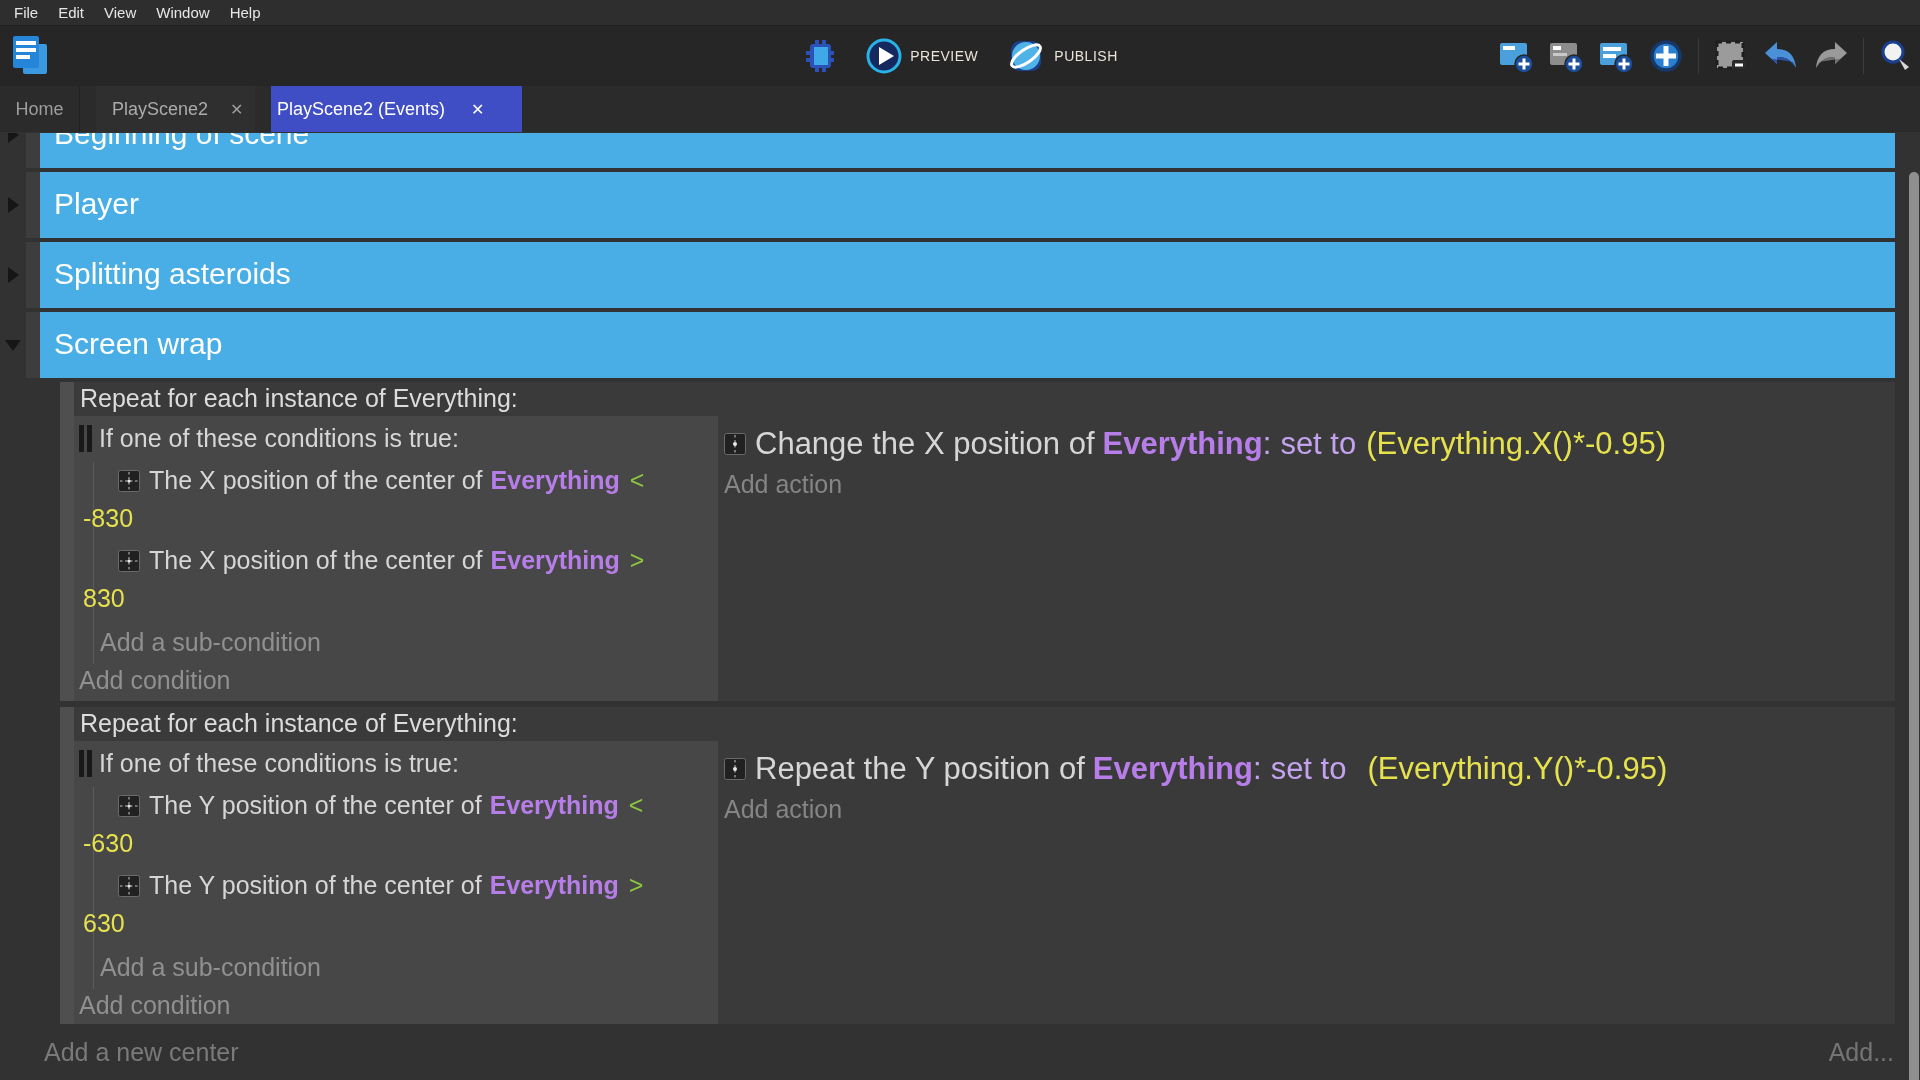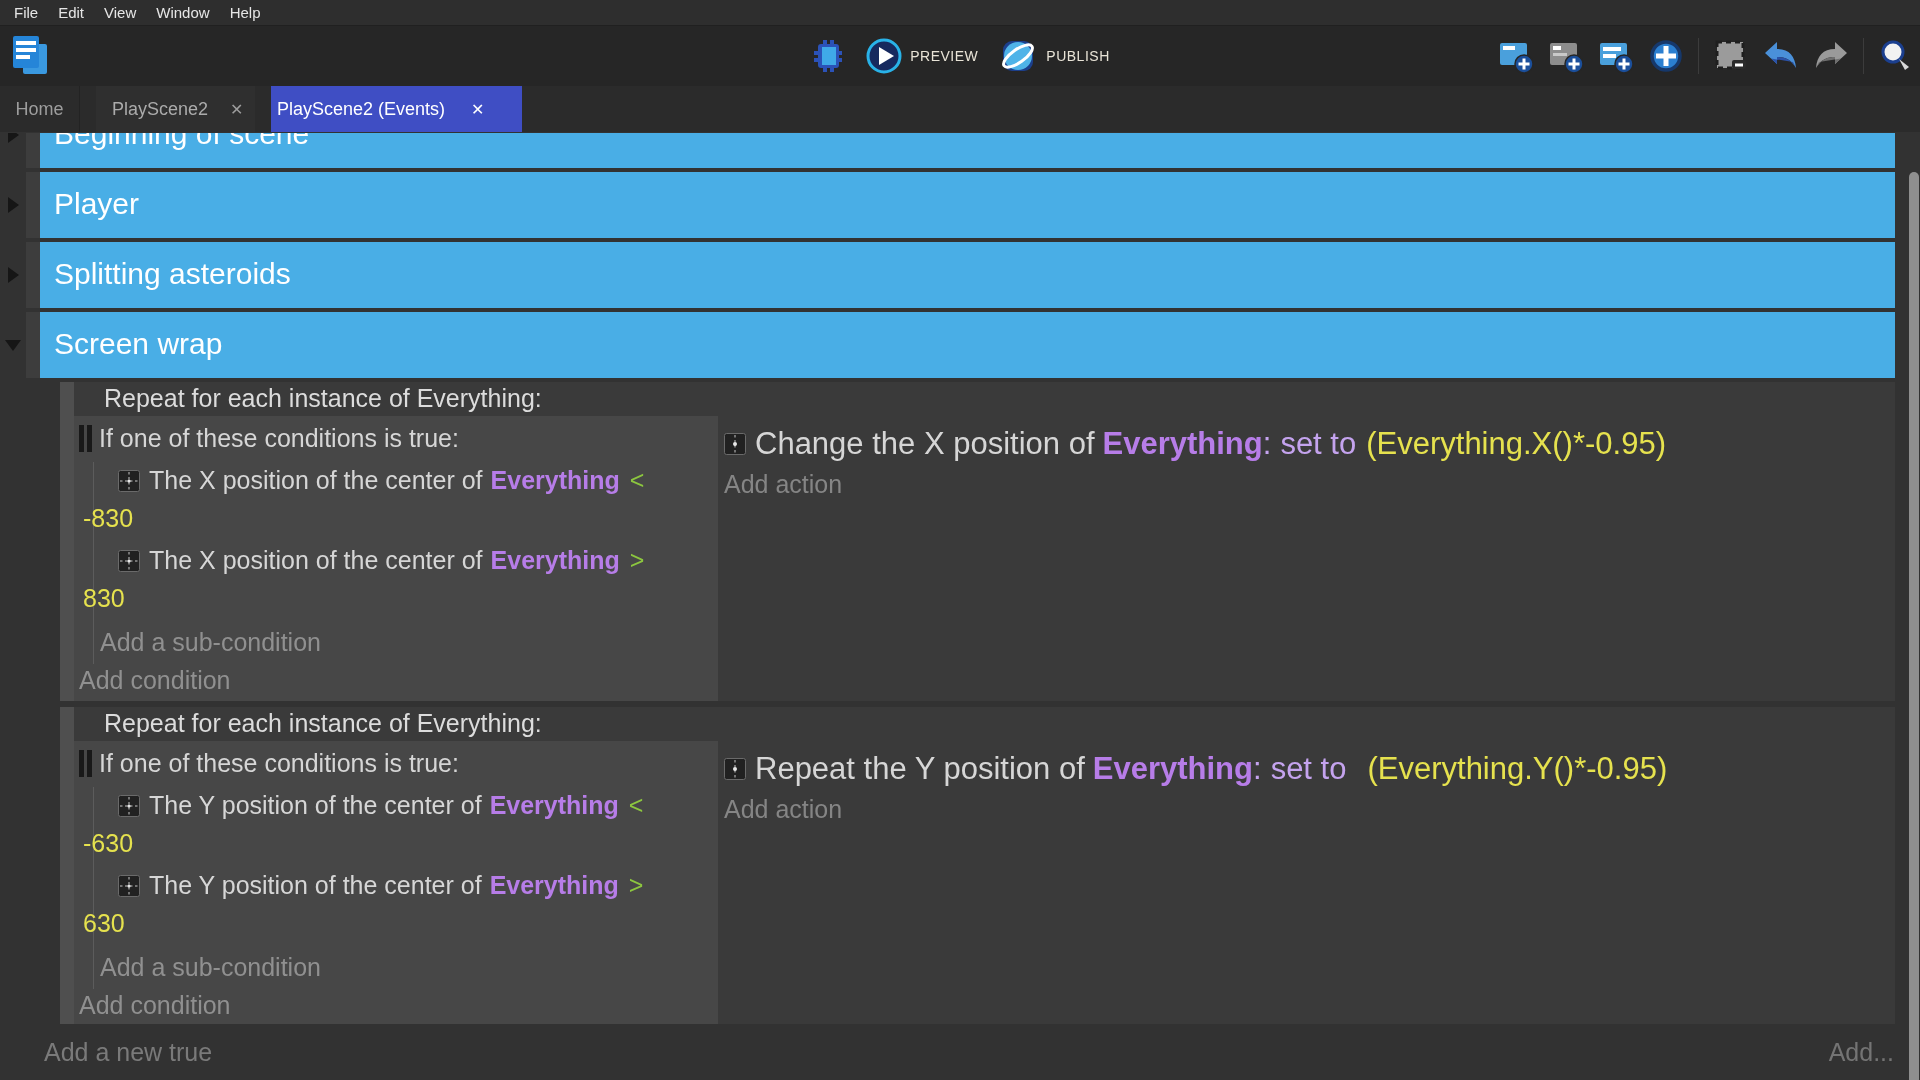--- a/index.html
+++ b/index.html
@@ -11,21 +11,21 @@
   .menubar { position:absolute; top:0; left:0; width:1920px; height:26px;
              background:#2e2e2e; border-bottom:1px solid #202020;
              display:flex; align-items:center; padding-left:4px;
              font-size:15px; color:#e6e6e6; }
   .menubar span { padding:0 10px; cursor:default; }
 
   
   .toolbar { position:absolute; top:26px; left:0; width:1920px; height:60px; background:#262626; }
   .pm-btn { position:absolute; left:10px; top:8px; width:40px; height:44px; }
   .tb-center { position:absolute; left:0; top:0; width:1920px; height:60px;
-               display:flex; align-items:center; justify-content:center; gap:20px; }
+               display:flex; align-items:center; justify-content:center; gap:28px; }
   .tb-label { font-size:14px; color:#e9e4d7; letter-spacing:0.5px; }
   .tb-btn { display:flex; align-items:center; gap:8px; cursor:pointer; }
   .tb-right { position:absolute; right:6px; top:0; height:60px; display:flex; align-items:center; gap:14px; }
   .tb-right .sep { width:1px; height:36px; background:#3c3c3c; }
   .tb-icon { width:36px; height:36px; display:block; }
 
   
   .tabbar { position:absolute; top:86px; left:0; width:1920px; height:46px; background:#2b2b2b; display:flex;gap:16px; }
   .tab { height:46px; display:flex; align-items:center; font-size:18px; color:#9d9d9d; }
   .tab .close { margin-left:22px; font-size:16px; color:#9d9d9d; }
@@ -44,21 +44,21 @@
                   border-top:11px solid #161616; border-left:8px solid transparent; border-right:8px solid transparent; }
   .g-gutter { position:absolute; left:26px; top:0; width:14px; height:100%; background:#3d3d3d; }
   .g-bar { position:absolute; left:40px; right:0; top:0; bottom:0; background:#49aee6;
            color:#ffffff; font-size:30px; line-height:64px; padding-left:14px; }
   .group-clip { position:absolute; top:1px; left:0; width:1895px; height:35px; overflow:hidden; }
   .group-clip .group-row { top:-31px; }
 
   .event { position:absolute; left:60px; width:1835px; background:#3a3a3a; }
   .ev-gutter { position:absolute; left:0; top:0; bottom:0; width:14px; background:#4f4f4f; }
   .ev-body { position:absolute; left:14px; right:0; top:0; bottom:0; }
-  .ev-title { position:absolute; top:2px; left:6px; font-size:25px; color:#dcdcdc; white-space:nowrap;margin-left:24px; }
+  .ev-title { position:absolute; top:2px; left:6px; font-size:25px; color:#dcdcdc; white-space:nowrap; }
   .cond-panel { position:absolute; top:34px; left:0; width:644px; bottom:0; background:#474747; }
   .indent-line { position:absolute; left:19px; top:46px; height:202px; width:1px; background:#5c5c5c; }
   .prow { position:absolute; font-size:25px; color:#d6d6d6; white-space:nowrap; display:flex; align-items:center; }
   .or-row { top:8px; left:5px; }
   .or-glyph { display:inline-block; width:13px; height:27px;
               border-left:5px solid #191919; border-right:5px solid #191919; margin-right:7px; }
   .c1a { top:50px; left:44px; } .c1b { top:88px; left:9px; }
   .c2a { top:130px; left:44px; } .c2b { top:168px; left:9px; }
   .add-sub { top:212px; left:26px; color:#909090; }
   .add-cond { top:250px; left:5px; color:#909090; }
@@ -333,18 +333,18 @@
             <span class="obj">Everything</span>
             <span class="setto">:</span>
             <span class="setto" style="margin-left:9px">set to</span>
             <span class="val" style="margin-left:21px">(Everything.Y()*-0.95)</span>
           </div>
           <div class="add-action">Add action</div>
         </div>
       </div>
     </div>
 
-    <div class="add-new-event">Add a new true</div>
+    <div class="add-new-event">Add a new center</div>
     <div class="add-more">Add...</div>
     <div class="vscroll"></div>
   </div>
 
 </div>
 
 </body></html>

